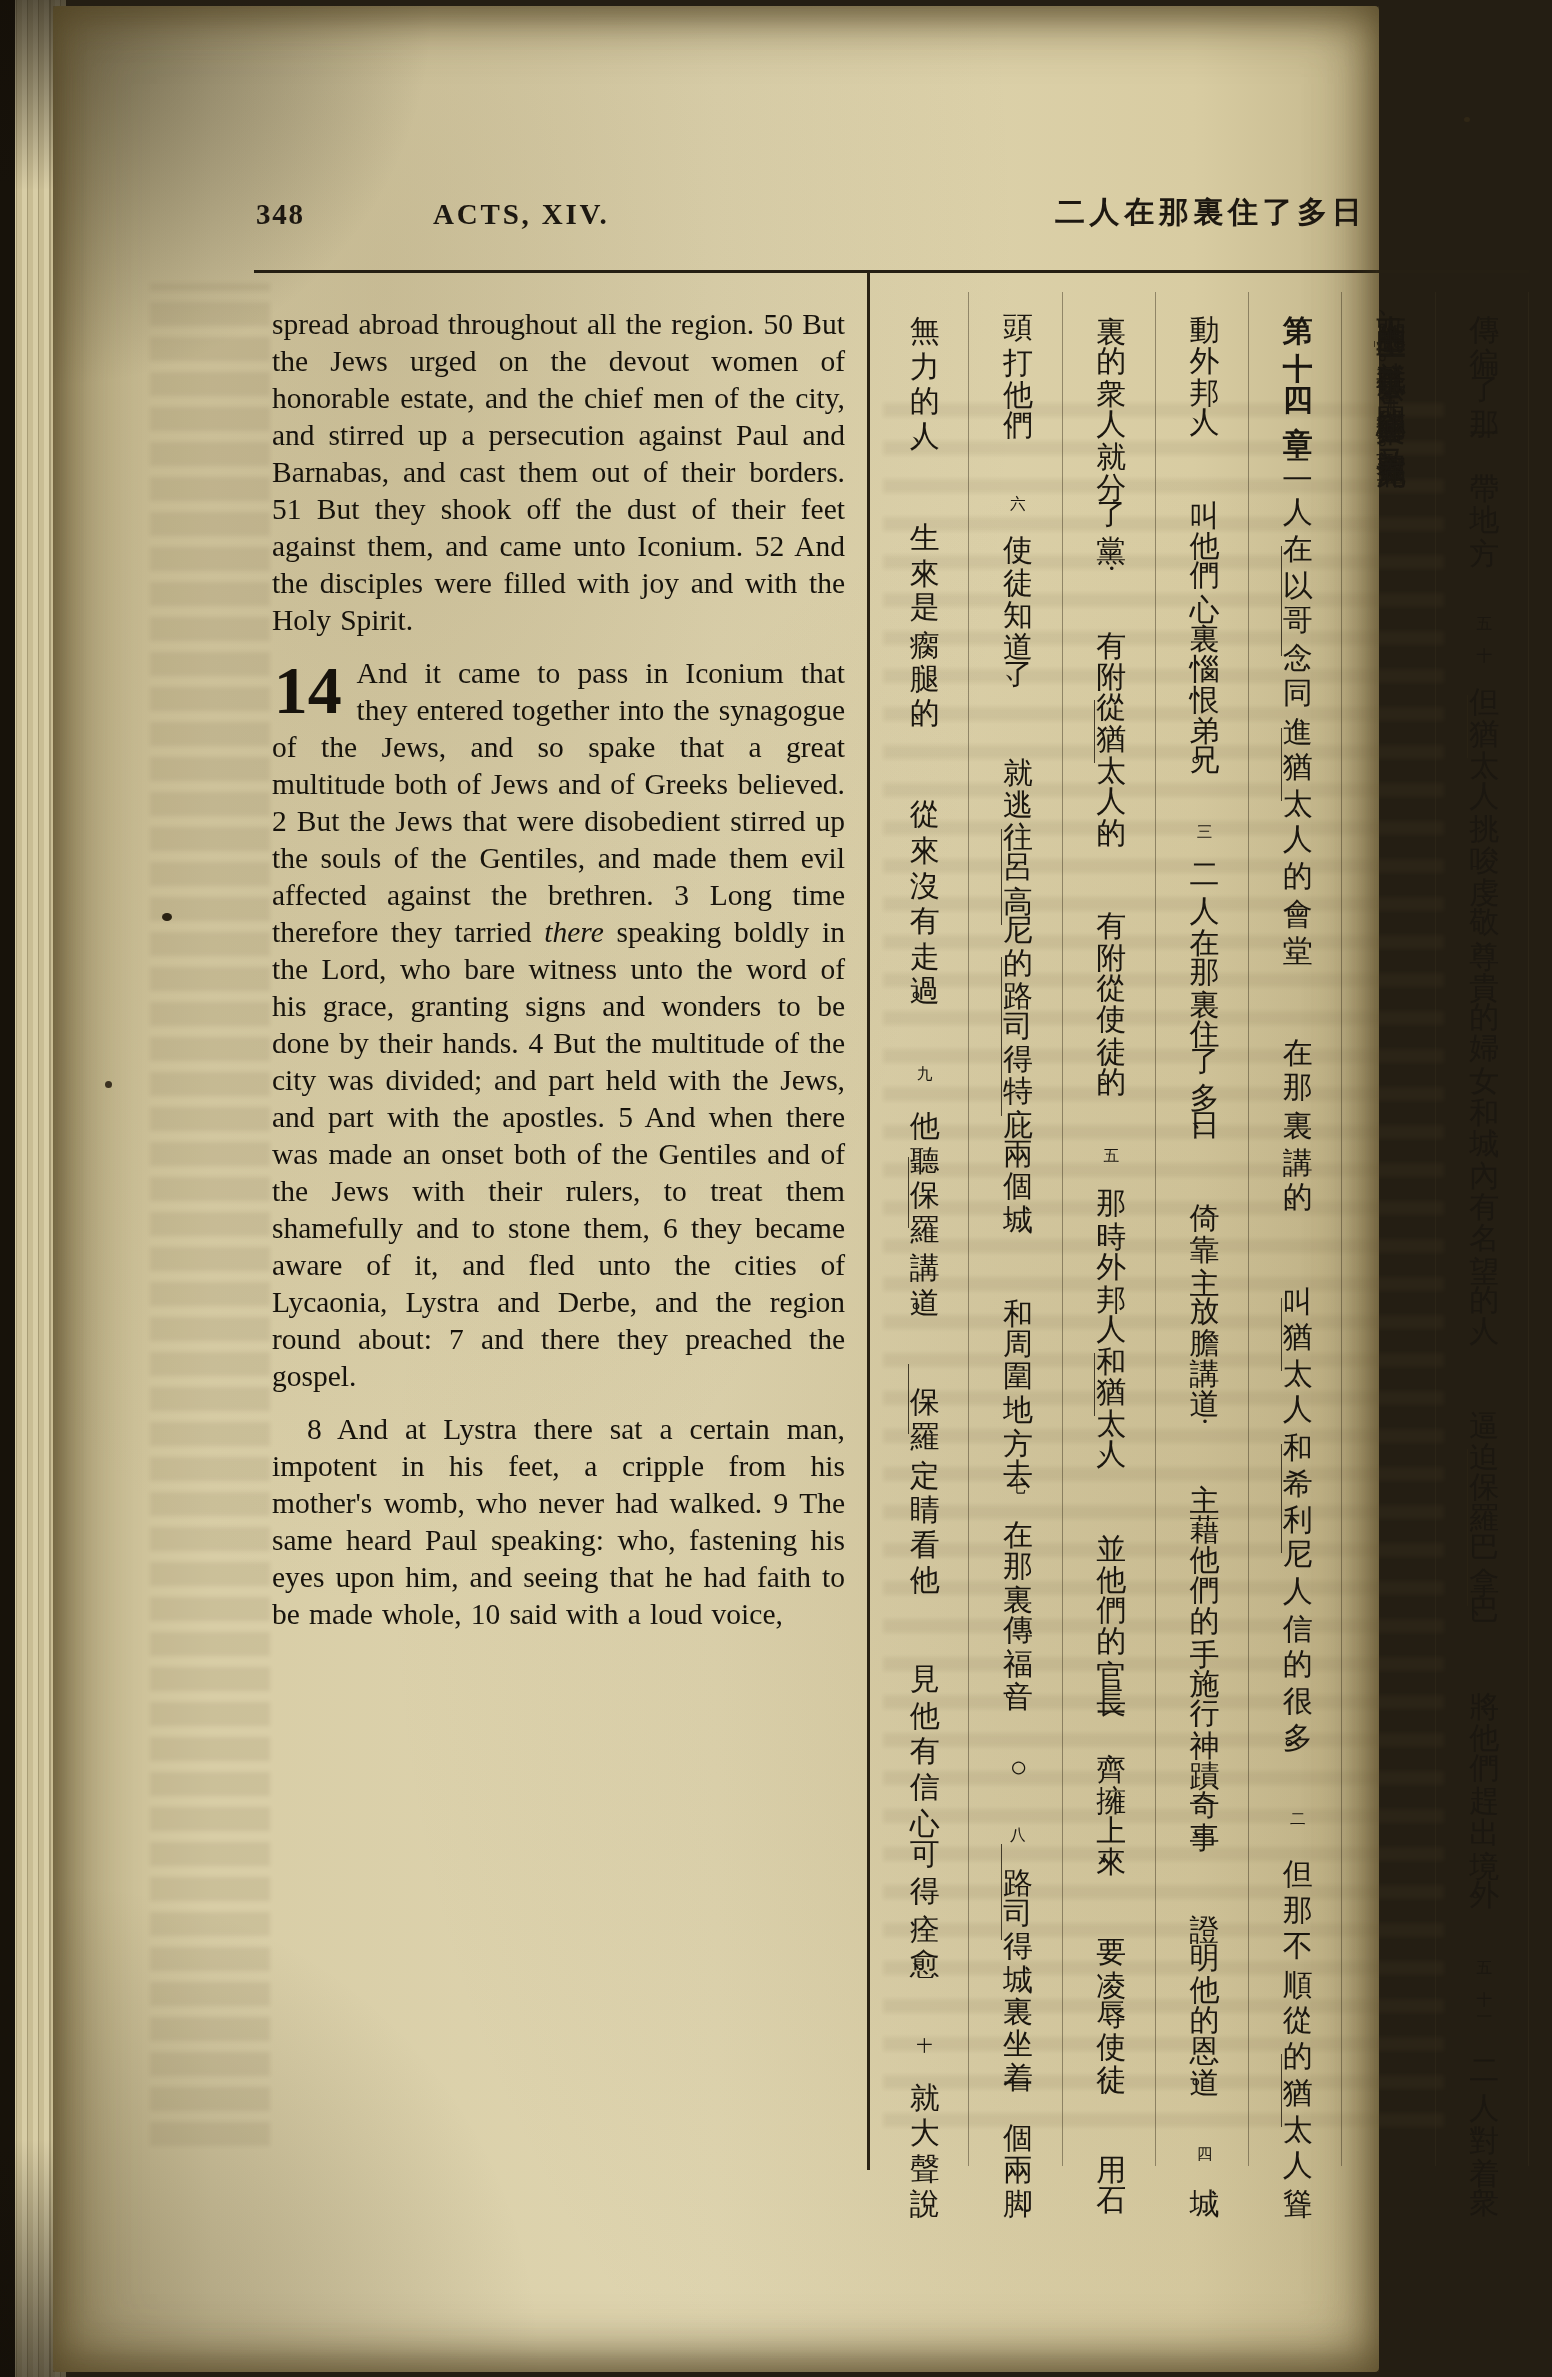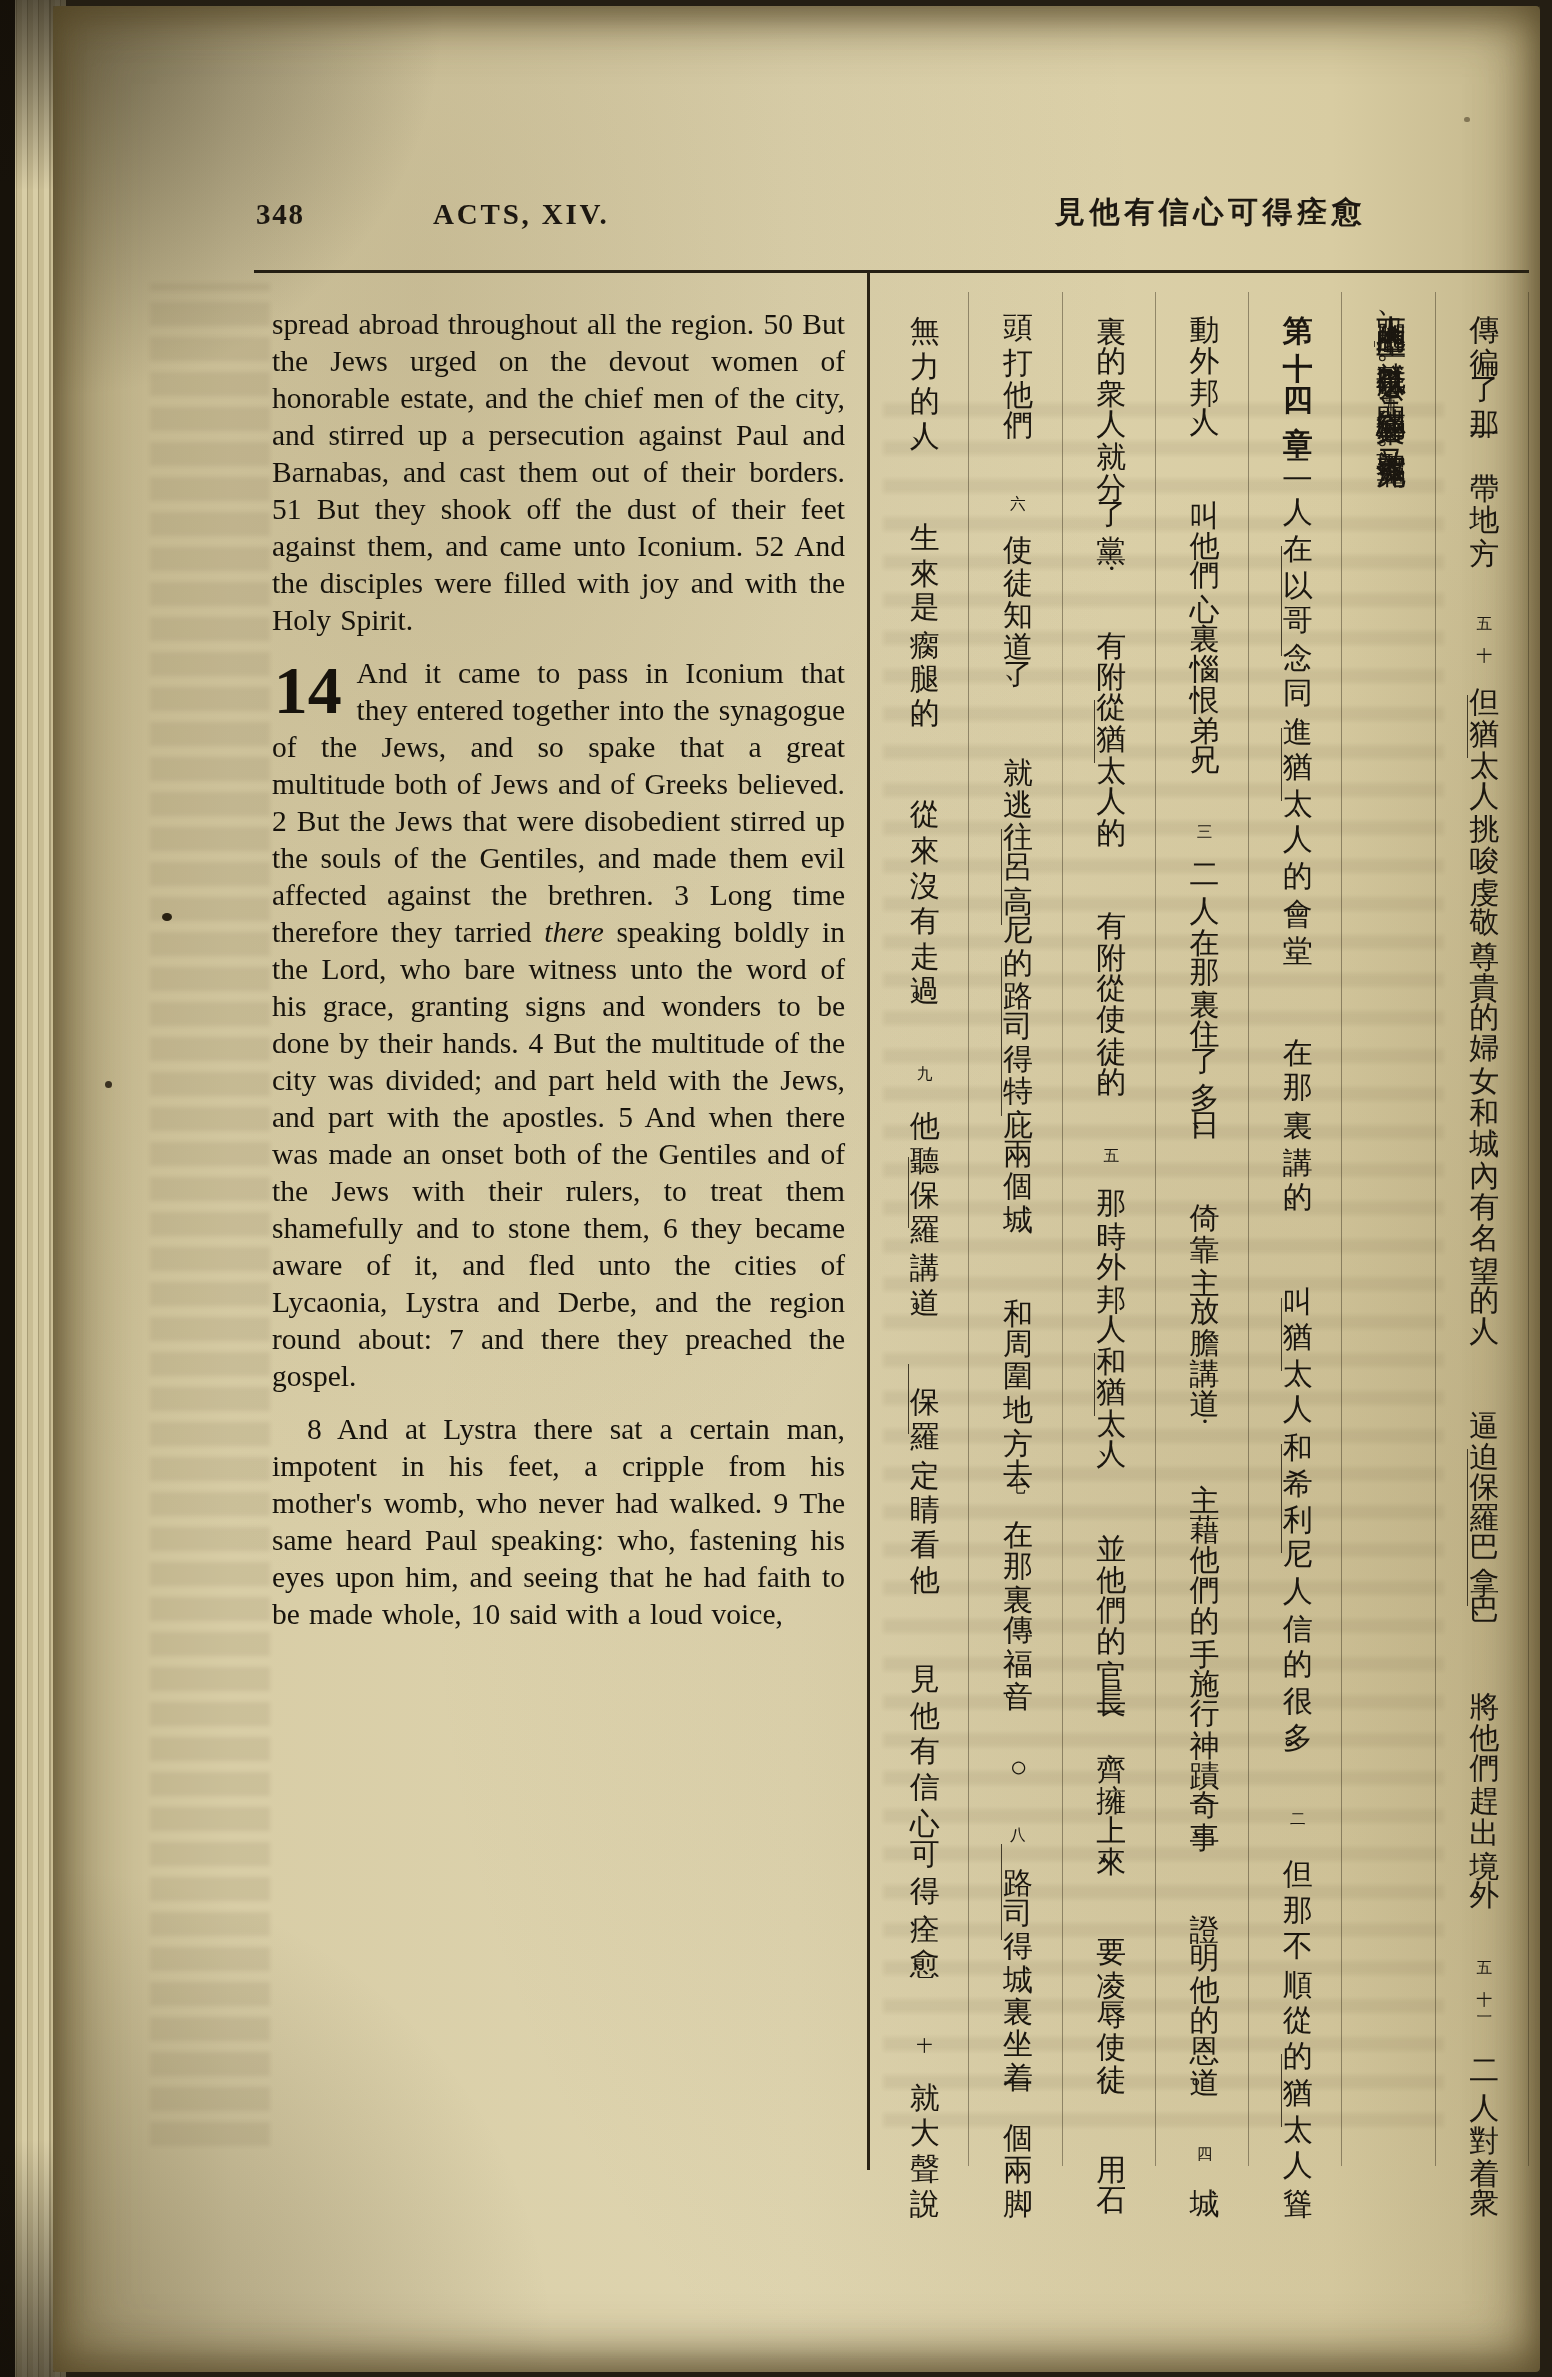--- a/index.html
+++ b/index.html
@@ -6,21 +6,21 @@
   .photo{position:relative;width:1552px;height:2377px;background:#241e13;overflow:hidden;
          font-family:"Liberation Serif","DejaVu Serif",serif;}
   
   .book-edge{position:absolute;left:0;top:0;width:66px;height:100%;
     background:repeating-linear-gradient(90deg,#d8cda6 0 4.6px,#a png89c76 4.6px 6.5px,#c9bd94 6.5px 11px);
     background:repeating-linear-gradient(90deg,#d8cda6 0 4.6px,#a89c76 4.6px 6.5px,#c9bd94 6.5px 11px);}
   .book-edge::before{content:"";position:absolute;left:0;top:0;width:14.8px;height:100%;background:#17120a;}
   .book-edge::after{content:"";position:absolute;left:0;top:0;width:100%;height:100%;
     background:linear-gradient(180deg,rgba(20,15,8,.65),rgba(20,15,8,0) 8%,rgba(20,15,8,0) 90%,rgba(20,15,8,.6));}
   
-  .page{position:absolute;left:53px;top:5.5px;width:1487px;height:2366px;border-radius:4.6px;
+  .page{position:absolute;left:53px;top:5.5px;width:1326px;height:2366px;border-radius:4.6px;
     background:
       radial-gradient(circle at 0% 0%, rgba(30,24,12,.55), rgba(30,24,12,0) 14%),
       radial-gradient(circle at 0% 100%, rgba(60,48,24,.35), rgba(60,48,24,0) 18%),
       radial-gradient(ellipse at 25% 12%, rgba(120,102,62,.20), rgba(120,102,62,0) 45%),
       radial-gradient(ellipse at 85% 65%, rgba(125,105,60,.16), rgba(125,105,60,0) 50%),
       linear-gradient(90deg,#c3b78d 0%,#d8cda6 12%,#dfd5b0 50%,#d8cca2 86%,#c2b58a 100%);
     box-shadow:inset 0 0 65px rgba(95,78,42,.55), inset 26px 0 65px rgba(100,84,48,.40),
                inset -18.4px 0 51px rgba(100,84,48,.35);}
   .page::after{content:"";position:absolute;inset:0;pointer-events:none;
     box-shadow:inset 0 13px 28px rgba(70,56,28,.35), inset 0 -14.8px 31px rgba(70,56,28,.35);}
@@ -68,21 +68,21 @@
 
 <div class="photo">
   <div class="book-edge"></div>
 
   <div class="page">
     <div class="ghost ghost-left"></div>
     <div class="ghost ghost-right"></div>
 
     <div class="pageno">348</div>
     <div class="title-en">ACTS, XIV.</div>
-    <div class="title-zh">見他有信心可得痊愈</div>
+    <div class="title-zh">二人在那裏住了多日</div>
 
     <div class="hrule"></div>
     <div class="vdivider"></div>
 
     <div class="encol">
       <p>spread abroad throughout all the region. 50 But the Jews urged on the devout women of honorable estate, and the chief men of the city, and stirred up a persecution against Paul and Barnabas, and cast them out of their borders. 51 But they shook off the dust of their feet against them, and came unto Iconium. 52 And the disciples were filled with joy and with the Holy Spirit.</p>
       <p><span class="chapnum">14</span><span><span>And it came to pass in Iconium that they entered together into the synagogue of the Jews, and so spake that a great multitude both of Jews and of Greeks believed. 2 But the Jews that were disobedient stirred up the souls of the Gentiles, and made them evil affected against the brethren. 3 Long time therefore they tarried </span><i>there</i><span> speaking boldly in the Lord, who bare witness unto the word of his grace, granting signs and wonders to be done by their hands. 4 But the multitude of the city was divided; and part held with the Jews, and part with the apostles. 5 And when there was made an onset both of the Gentiles and of the Jews with their rulers, to treat them shamefully and to stone them, 6 they became aware of it, and fled unto the cities of Lycaonia, Lystra and Derbe, and the region round about: 7 and there they preached the gospel.</span></span></p>
       <p class="p-indent">8 And at Lystra there sat a certain man, impotent in his feet, a cripple from his mother's womb, who never had walked. 9 The same heard Paul speaking: who, fastening his eyes upon him, and seeing that he had faith to be made whole, 10 said with a loud voice,</p>
     </div>
 

